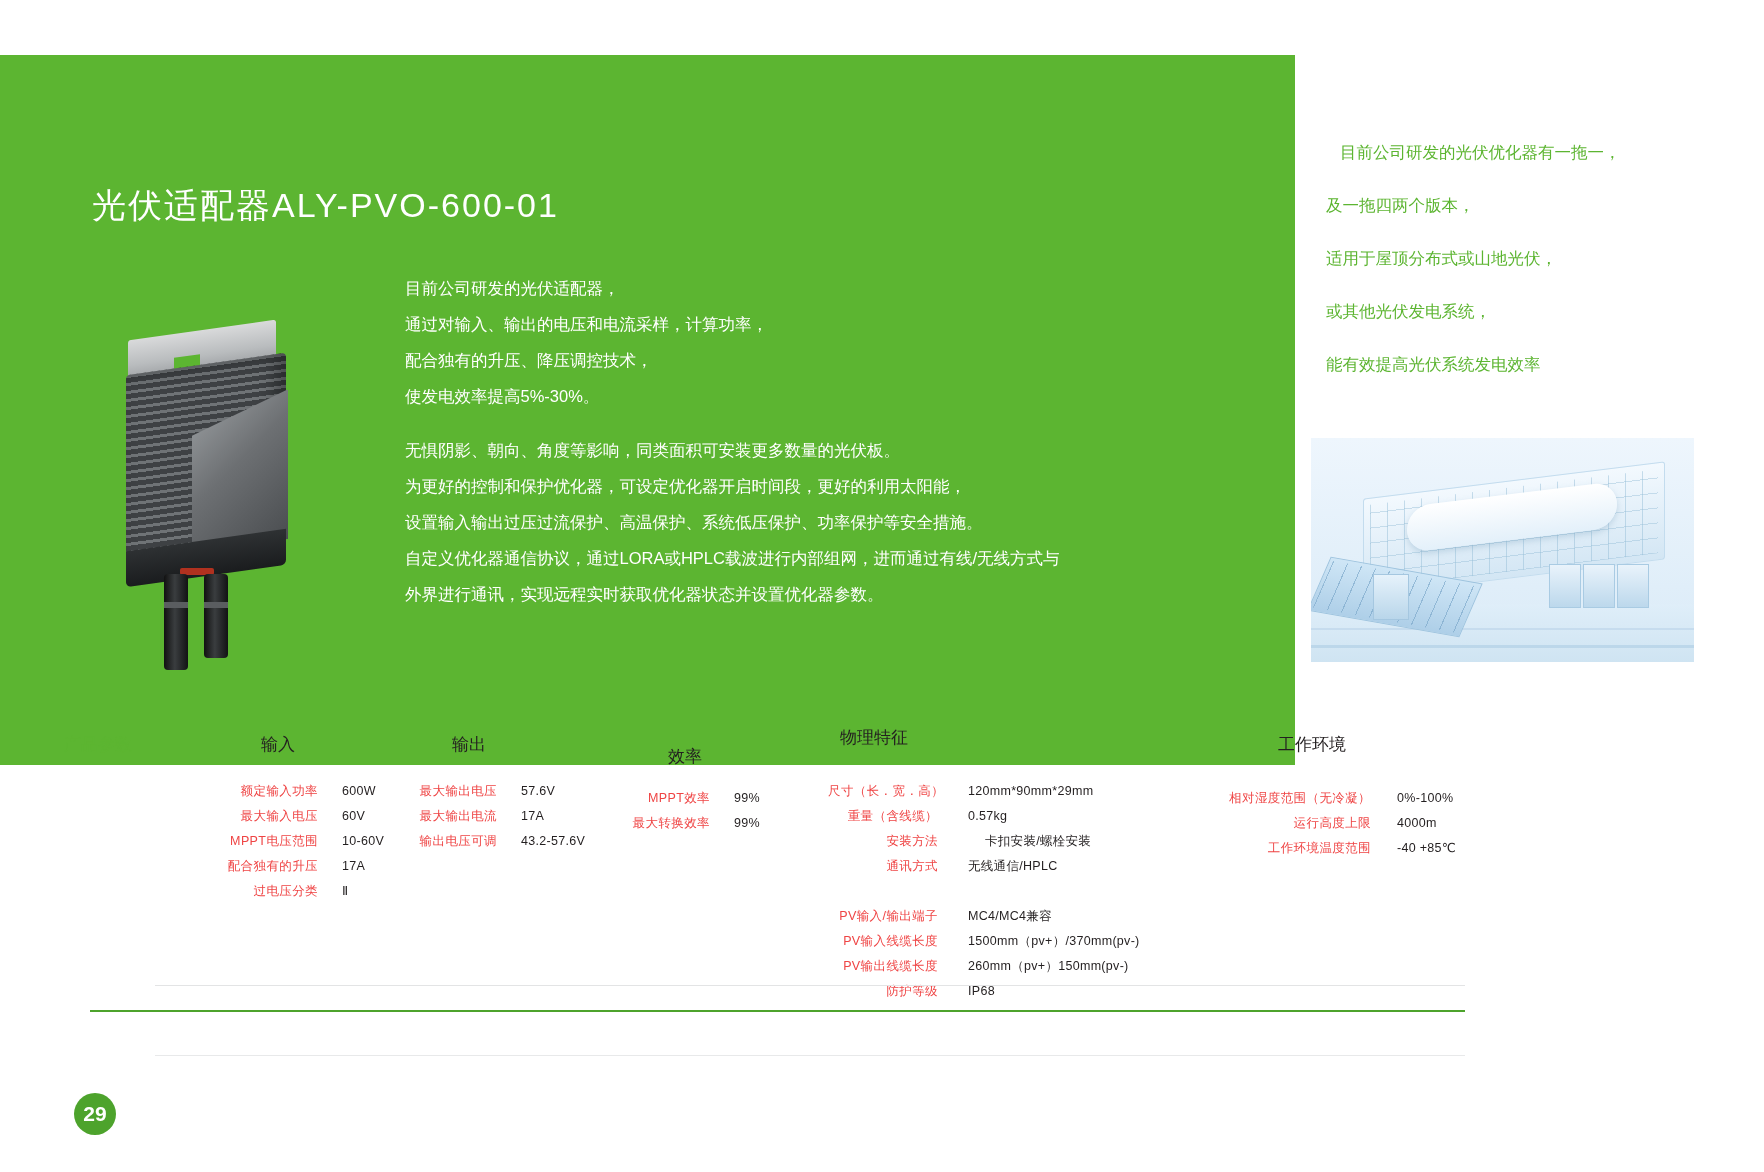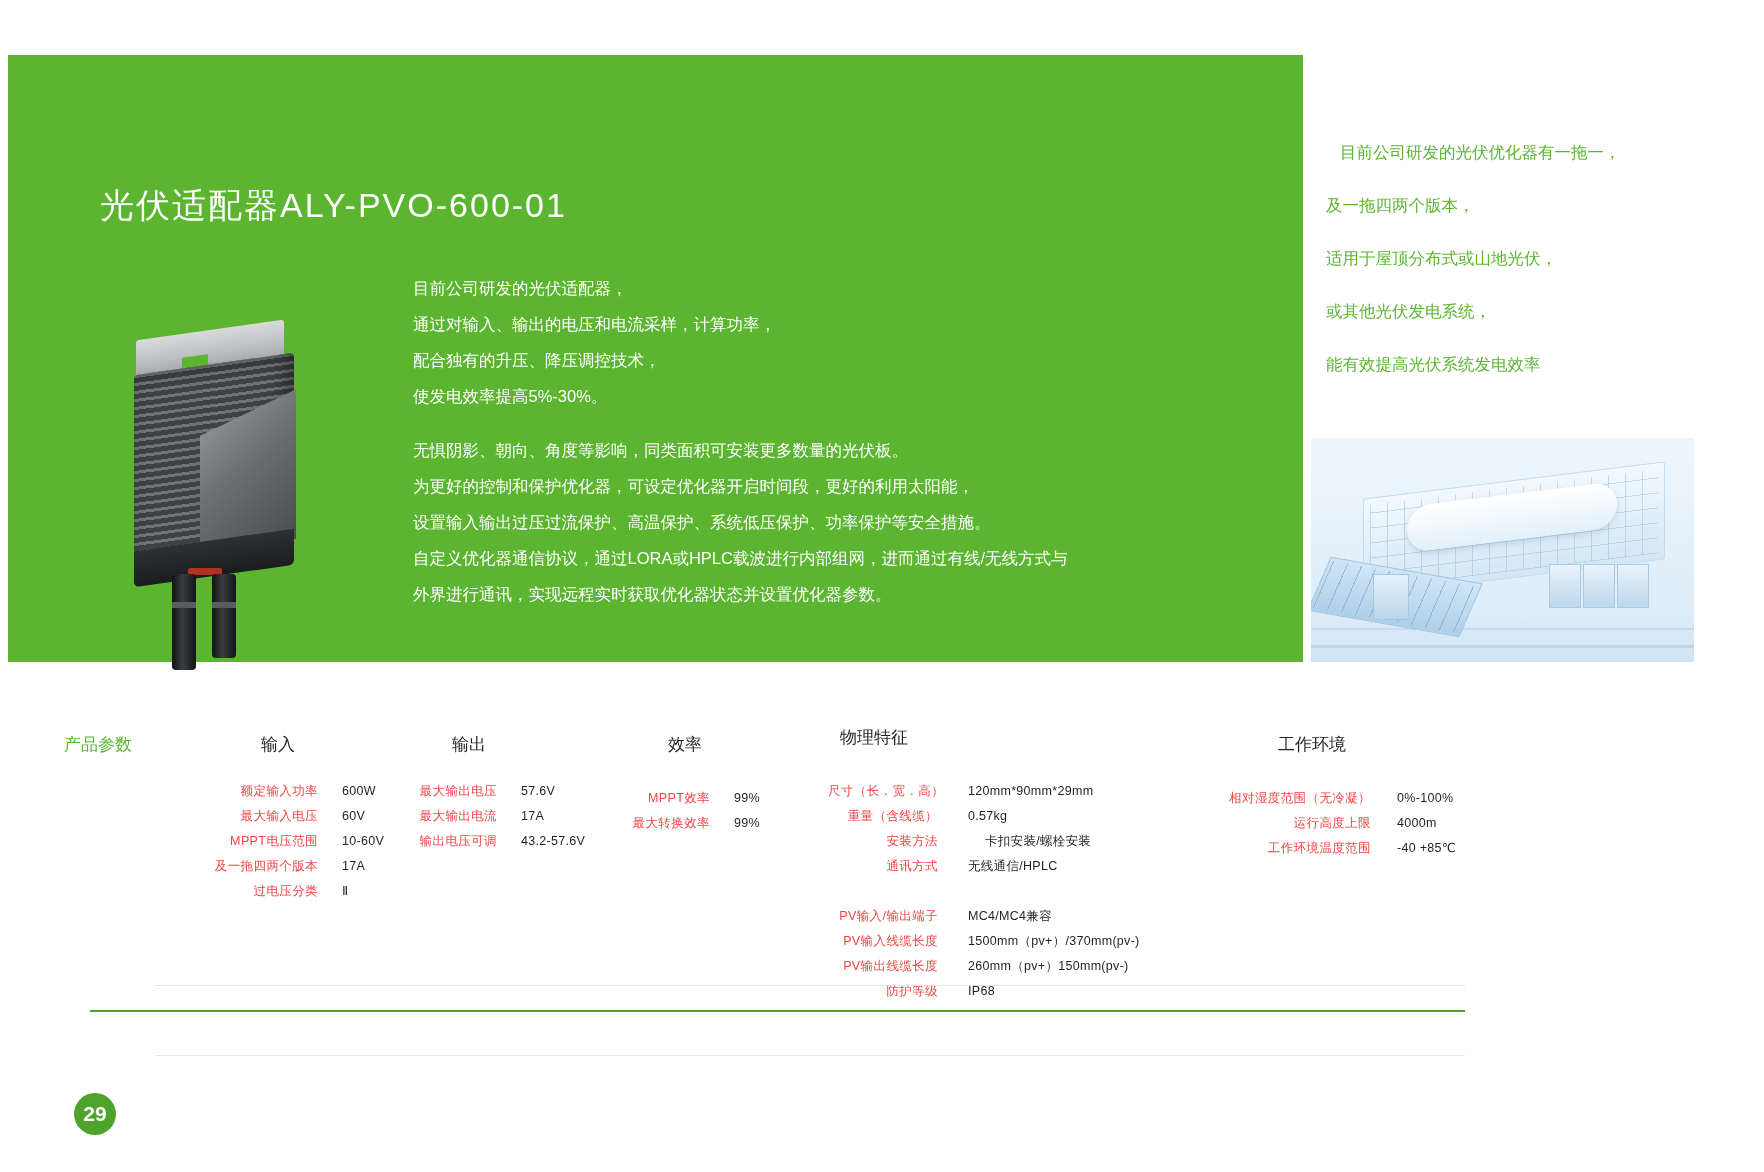--- a/index.html
+++ b/index.html
@@ -12,24 +12,24 @@
     height: 1172px;
     position: relative;
     font-family: "Liberation Sans", "DejaVu Sans", sans-serif;
     color: #231f20;
     overflow: hidden;
   }
 
   
   .hero {
     position: absolute;
-    left: 8px;
+    left: 0;
     top: 55px;
     width: 1295px;
-    height: 607px;
+    height: 710px;
     background: #5cb531;
   }
   .hero-title {
     position: absolute;
     left: 92px;
     top: 128px;
     font-size: 34px;
     letter-spacing: 2px;
     color: #ffffff;
     font-weight: 500;
@@ -360,21 +360,21 @@
     </div>
     <div class="spec-row">
       <span class="spec-label" style="width:130px">最大输入电压</span>
       <span class="spec-value" style="margin-left:24px">60V</span>
     </div>
     <div class="spec-row">
       <span class="spec-label" style="width:130px">MPPT电压范围</span>
       <span class="spec-value" style="margin-left:24px">10-60V</span>
     </div>
     <div class="spec-row">
-      <span class="spec-label" style="width:130px">及一拖四两个版本</span>
+      <span class="spec-label" style="width:130px">配合独有的升压</span>
       <span class="spec-value" style="margin-left:24px">17A</span>
     </div>
     <div class="spec-row">
       <span class="spec-label" style="width:130px">过电压分类</span>
       <span class="spec-value" style="margin-left:24px">Ⅱ</span>
     </div>
   </div>
 
   <div class="spec-h" style="left:452px; top:43px;">输出</div>
   <div class="spec-group" style="left:405px; top:93px;">
@@ -385,21 +385,21 @@
     <div class="spec-row">
       <span class="spec-label" style="width:92px">最大输出电流</span>
       <span class="spec-value" style="margin-left:24px">17A</span>
     </div>
     <div class="spec-row">
       <span class="spec-label" style="width:92px">输出电压可调</span>
       <span class="spec-value" style="margin-left:24px">43.2-57.6V</span>
     </div>
   </div>
 
-  <div class="spec-h" style="left:668px; top:43px;">效率</div>
+  <div class="spec-h" style="left:668px; top:55px;">效率</div>
   <div class="spec-group" style="left:618px; top:100px;">
     <div class="spec-row">
       <span class="spec-label" style="width:92px">MPPT效率</span>
       <span class="spec-value" style="margin-left:24px">99%</span>
     </div>
     <div class="spec-row">
       <span class="spec-label" style="width:92px">最大转换效率</span>
       <span class="spec-value" style="margin-left:24px">99%</span>
     </div>
   </div>

